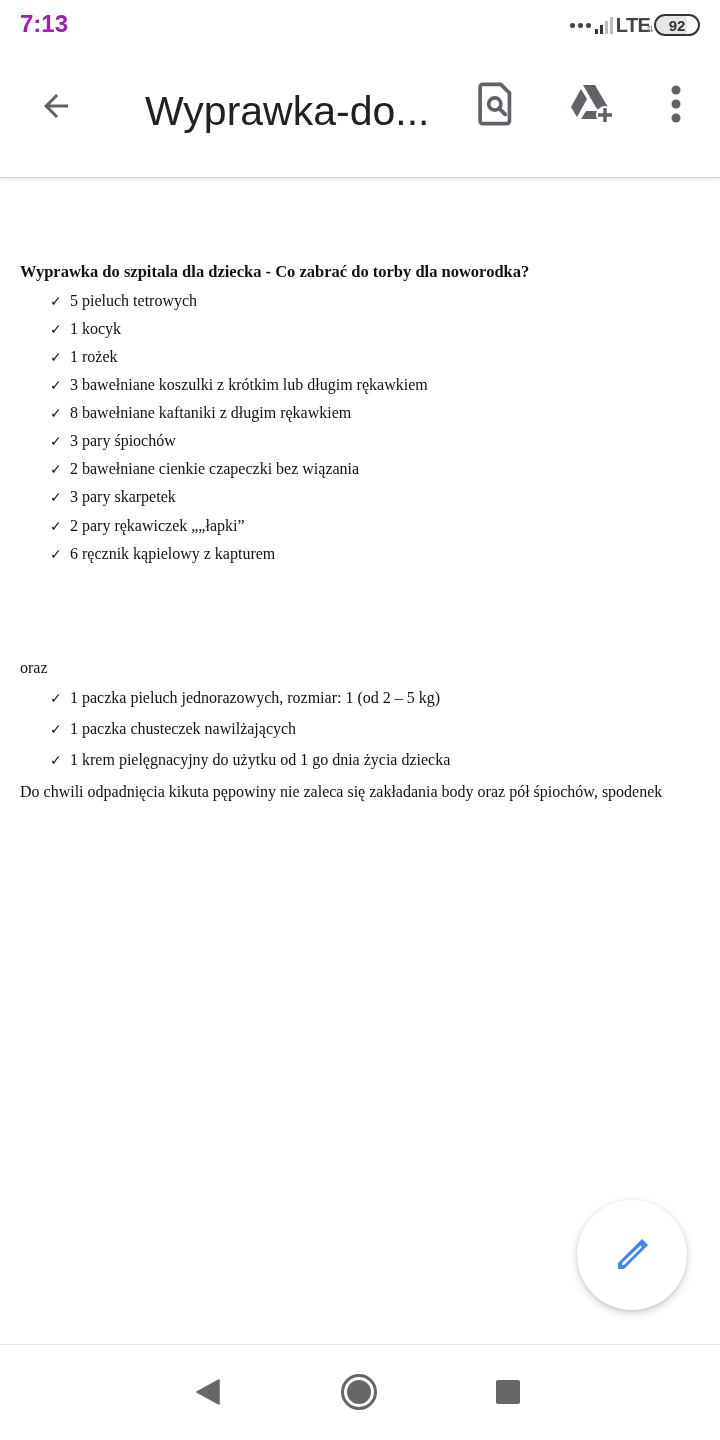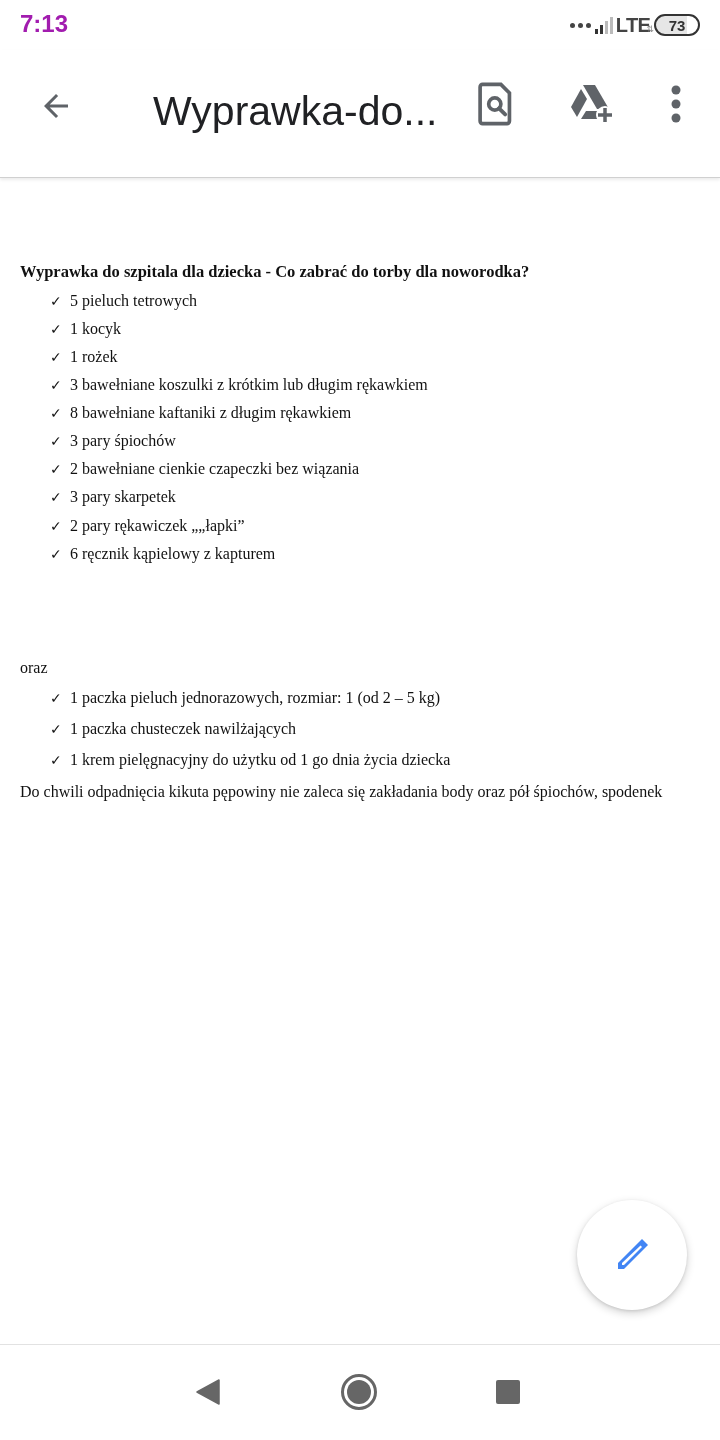--- a/index.html
+++ b/index.html
@@ -15,21 +15,21 @@
     .signal { display: flex; align-items: flex-end; gap: 2px; height: 18px; margin-right: 3px; }
     .signal span { width: 3px; display: block; background: #333; }
     .signal span.dim { background: #bbb; }
     .lte { font-size: 20px; font-weight: bold; color: #444; letter-spacing: -0.5px; }
     .lte-arrows { font-size: 9px; color: #888; margin-left: -4px; margin-top: 8px; }
     .battery { width: 46px; height: 22px; border: 2px solid #333; border-radius: 11px; display: flex; align-items: center; justify-content: center; font-size: 15px; font-weight: bold; color: #333; background: linear-gradient(to right, #e6e6e6 73%, #fff 73%); }
 
     
     .app-bar { position: absolute; left: 0; top: 50px; width: 720px; height: 128px; background: #fff; border-bottom: 1px solid #d0d0d0; box-shadow: 0 2px 3px rgba(0,0,0,0.08); }
     .back-btn { position: absolute; left: 30px; top: 30px; width: 52px; height: 52px; display: flex; align-items: center; justify-content: center; }
-    .doc-title { position: absolute; left: 145px; top: 38px; font-size: 41px; color: #202124; white-space: nowrap; font-family: "Liberation Sans", sans-serif; margin-left: 8px; }
+    .doc-title { position: absolute; left: 145px; top: 38px; font-size: 41px; color: #202124; white-space: nowrap; font-family: "Liberation Sans", sans-serif; }
     .icon-btn { position: absolute; top: 28px; width: 52px; height: 52px; display: flex; align-items: center; justify-content: center; }
     .find-btn { left: 470px; }
     .drive-btn { left: 566px; }
     .more-btn { left: 650px; }
 
     
     .doc { position: absolute; left: 0; top: 179px; width: 720px; font-family: "Liberation Serif", serif; color: #111; }
     .h1 { position: absolute; left: 20px; top: 83px; font-size: 16.5px; font-weight: bold; white-space: nowrap; }
     .list { position: absolute; left: 50px; }
     .list-item { position: absolute; left: 0; white-space: nowrap; font-size: 16px; display: flex; align-items: center; }
@@ -60,21 +60,21 @@
       </div>
     <div class="signal">
       <span style="height:5px"></span>
         <span style="height:9px"></span>
         <span class="dim" style="height:13px"></span>
         <span class="dim" style="height:17px"></span>
     </div>
     <span class="lte">LTE</span>
     <span class="lte-arrows">⇅</span>
     <div class="battery">
-      <span>73</span>
+      <span>92</span>
     </div>
   </div>
 </div>
 
 <div class="app-bar">
   <div class="back-btn">
     <svg width="36" height="36" viewBox="0 0 24 24">
       <path d="M20 11H7.83l5.59-5.59L12 4l-8 8 8 8 1.41-1.41L7.83 13H20v-2z" fill="#5f6368"></path>
     </svg>
   </div>

